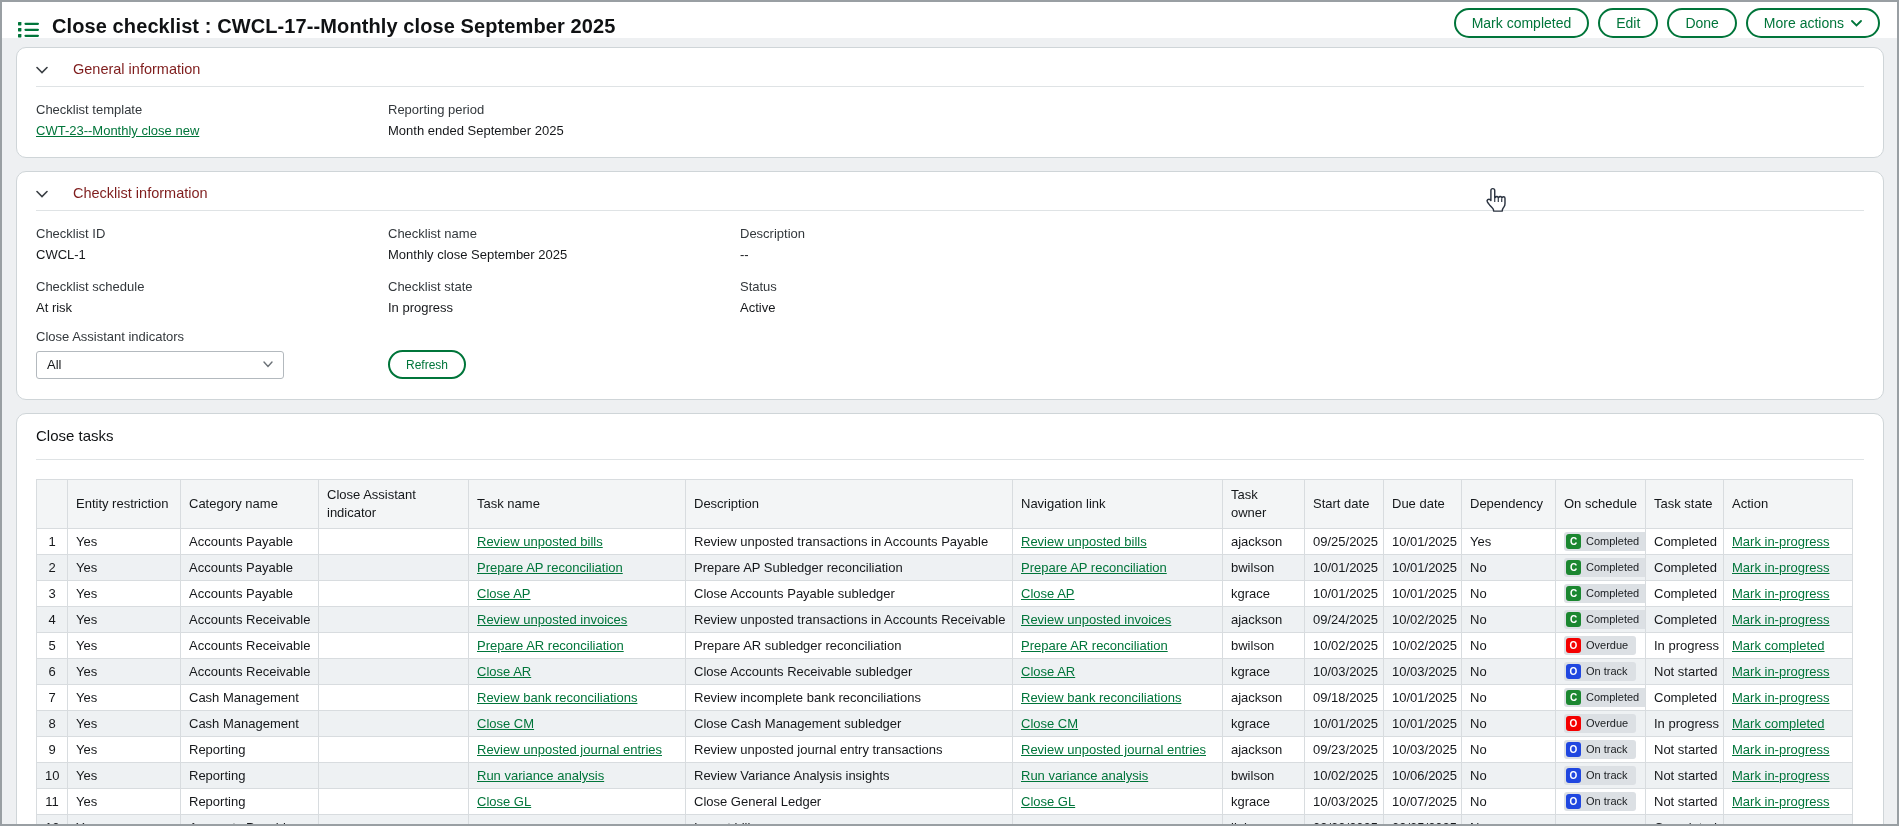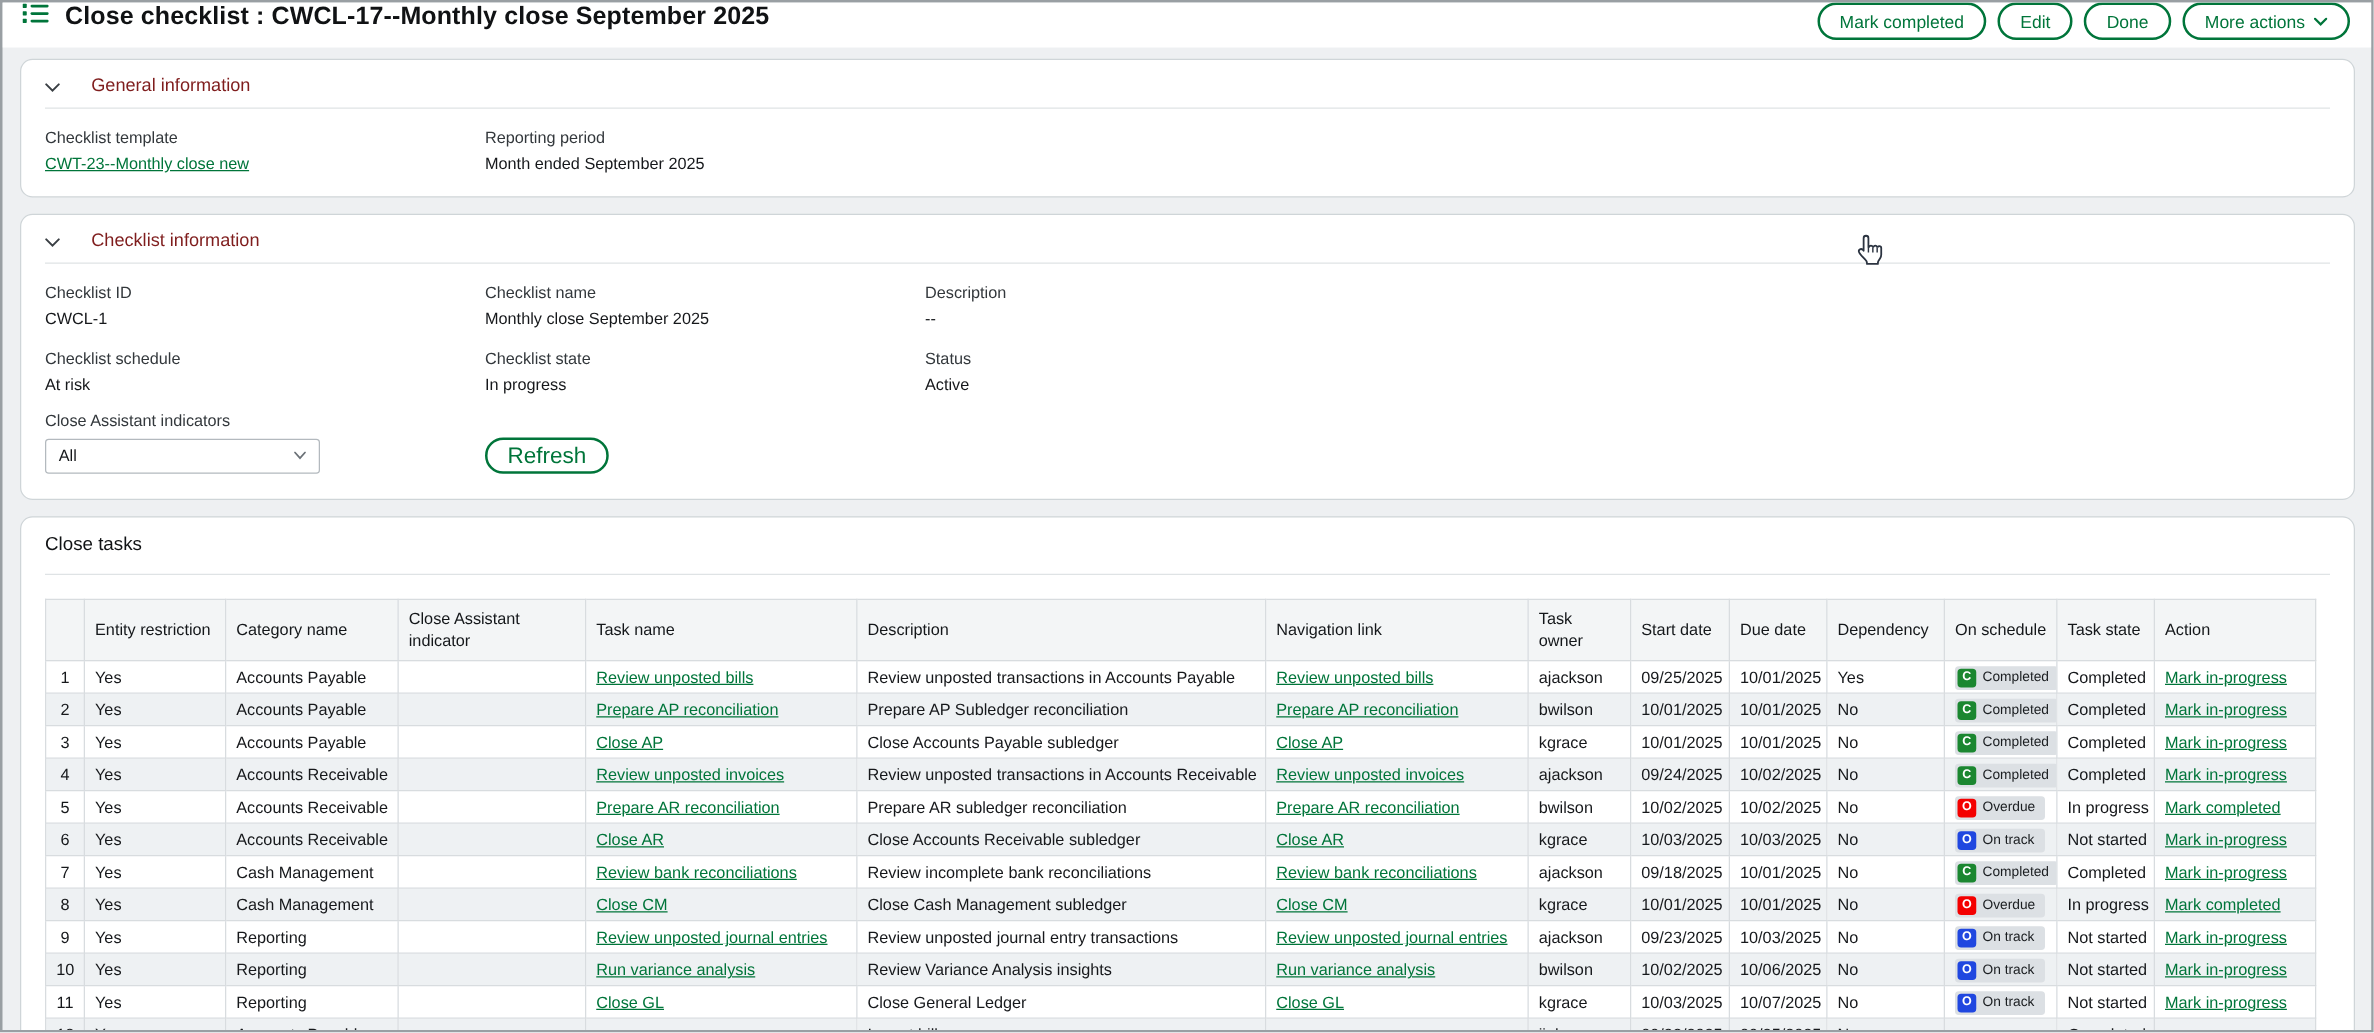--- a/index.html
+++ b/index.html
@@ -2,21 +2,21 @@
 <html style="--green: #00753A;"><head>
 <meta charset="utf-8">
 <style>
   * { margin:0; padding:0; box-sizing:border-box; }
   :root { --green:#00753A; --ink:#16181b; --label:#33383c; --cardborder:#cfd5d8; --line:#dfe3e5; --tborder:#d8dcdf; }
   html,body { width:1899px; height:826px; overflow:hidden; }
   body { font-family:"Liberation Sans", sans-serif; background:#fff; }
   .window { width:1899px; height:826px; border:2px solid #999fa3; background:#eef0f2; overflow:hidden; position:relative; }
 
   
-  .topbar { height:36px; background:#fff; display:flex; align-items:flex-start; padding:0 17px 0 16px; }
+  .topbar { height:36px; background:#fff; display:flex; align-items:flex-end; padding:0 17px 0 16px; }
   .list-icon { display:inline-flex; margin-right:13px; }
   .page-title { font-size:20px; font-weight:600; color:#101214; letter-spacing:0.1px; white-space:nowrap; }
   .topbar-actions { margin-left:auto; display:flex; gap:9px; align-items:center; }
   .pill-btn { background:#fff; border:2px solid var(--green); color:var(--green); border-radius:16px;
               height:30px; padding:0 16px; font-size:14px; font-family:inherit; font-weight:500;
               display:inline-flex; align-items:center; gap:7px; cursor:pointer; white-space:nowrap; }
 
   
   .page { padding:9px 13px 0 14px; height:778px; }
   .card { background:#fff; border:1px solid var(--cardborder); border-radius:10px; padding:0 19px; margin-bottom:13px; }
@@ -29,25 +29,25 @@
   .fgrid.two { grid-template-columns:352px 352px; }
   .field { padding-top:15px; }
   .flabel { font-size:13px; color:var(--label); margin-bottom:6px; white-space:nowrap; }
   .fvalue { font-size:13px; color:var(--ink); white-space:nowrap; }
   .glink { color:var(--green); text-decoration:underline; cursor:pointer; }
   .gi-pad { padding-bottom:19px; }
 
   .ci-row2 { margin-top:2px; }
   .indicators { margin-top:4px; padding-bottom:20px; }
   .ind-row { display:grid; grid-template-columns:352px 352px; align-items:center; margin-top:6px; }
-  .fakeselect { width:220px; height:28px; border:1px solid #b3b9be; border-radius:3px; background:#fff;
+  .fakeselect { width:248px; height:28px; border:1px solid #b3b9be; border-radius:3px; background:#fff;
                 display:flex; align-items:center; justify-content:space-between; padding:0 10px;
                 font-size:13px; color:var(--ink); cursor:pointer; }
   .refresh-btn { justify-self:start; background:#fff; border:2px solid var(--green); color:var(--green);
-                 border-radius:15px; height:29px; padding:0 16px; font-size:18px; font-family:inherit;
+                 border-radius:15px; height:29px; padding:0 16px; font-size:12px; font-family:inherit;
                  font-weight:500; cursor:pointer; }
 
   
   .tasks-title { font-size:15px; color:#101214; padding:13px 0 15px; border-bottom:1px solid var(--line); }
   .tasks-card { margin-bottom:0; height:440px; overflow:hidden; }
   table.tasks { border-collapse:collapse; table-layout:fixed; width:1816px; margin-top:19px; font-size:13px; color:var(--ink); }
   table.tasks th { background:#f3f5f6; border:1px solid var(--tborder); font-weight:normal; text-align:left;
                    padding:6px 8px; height:48px; vertical-align:middle; line-height:1.4; color:#14171a; }
   table.tasks td { border:1px solid var(--tborder); padding:2px 8px; height:26px; white-space:nowrap;
                    overflow:hidden; vertical-align:middle; }

